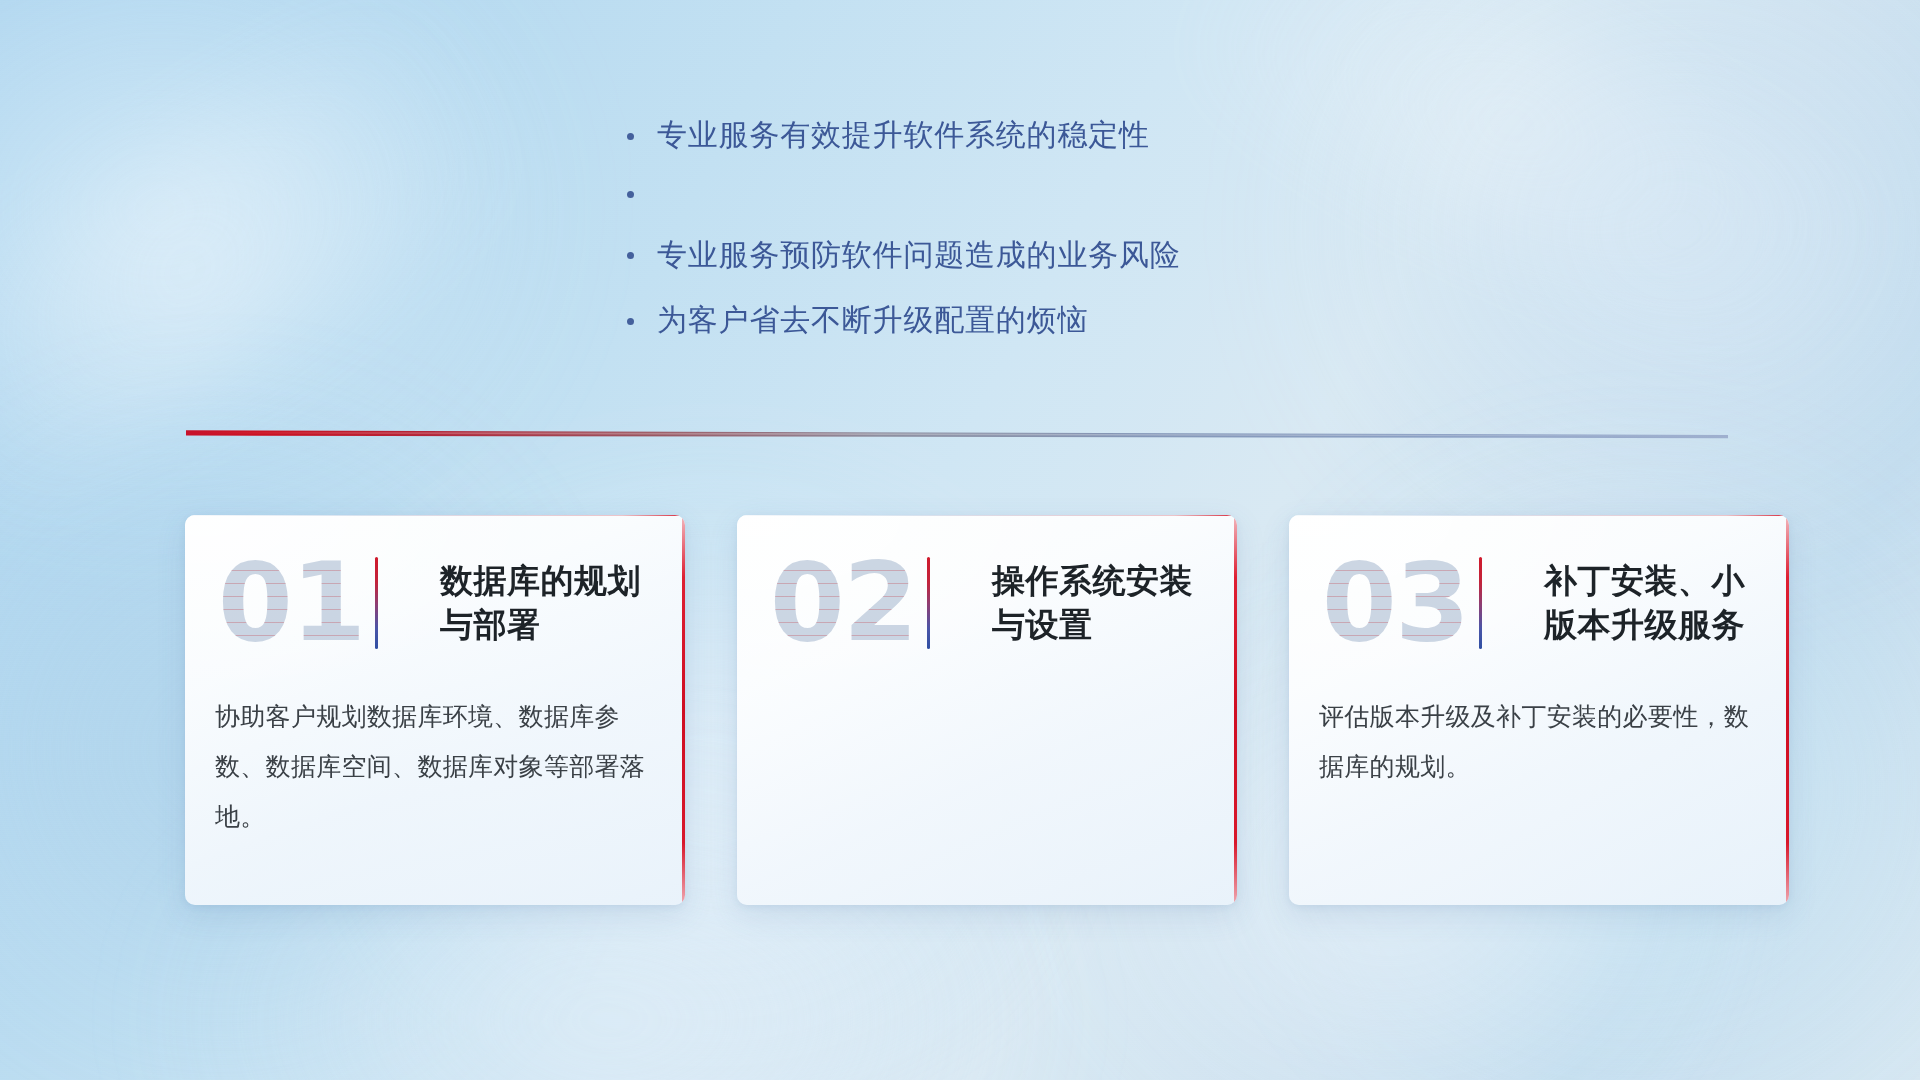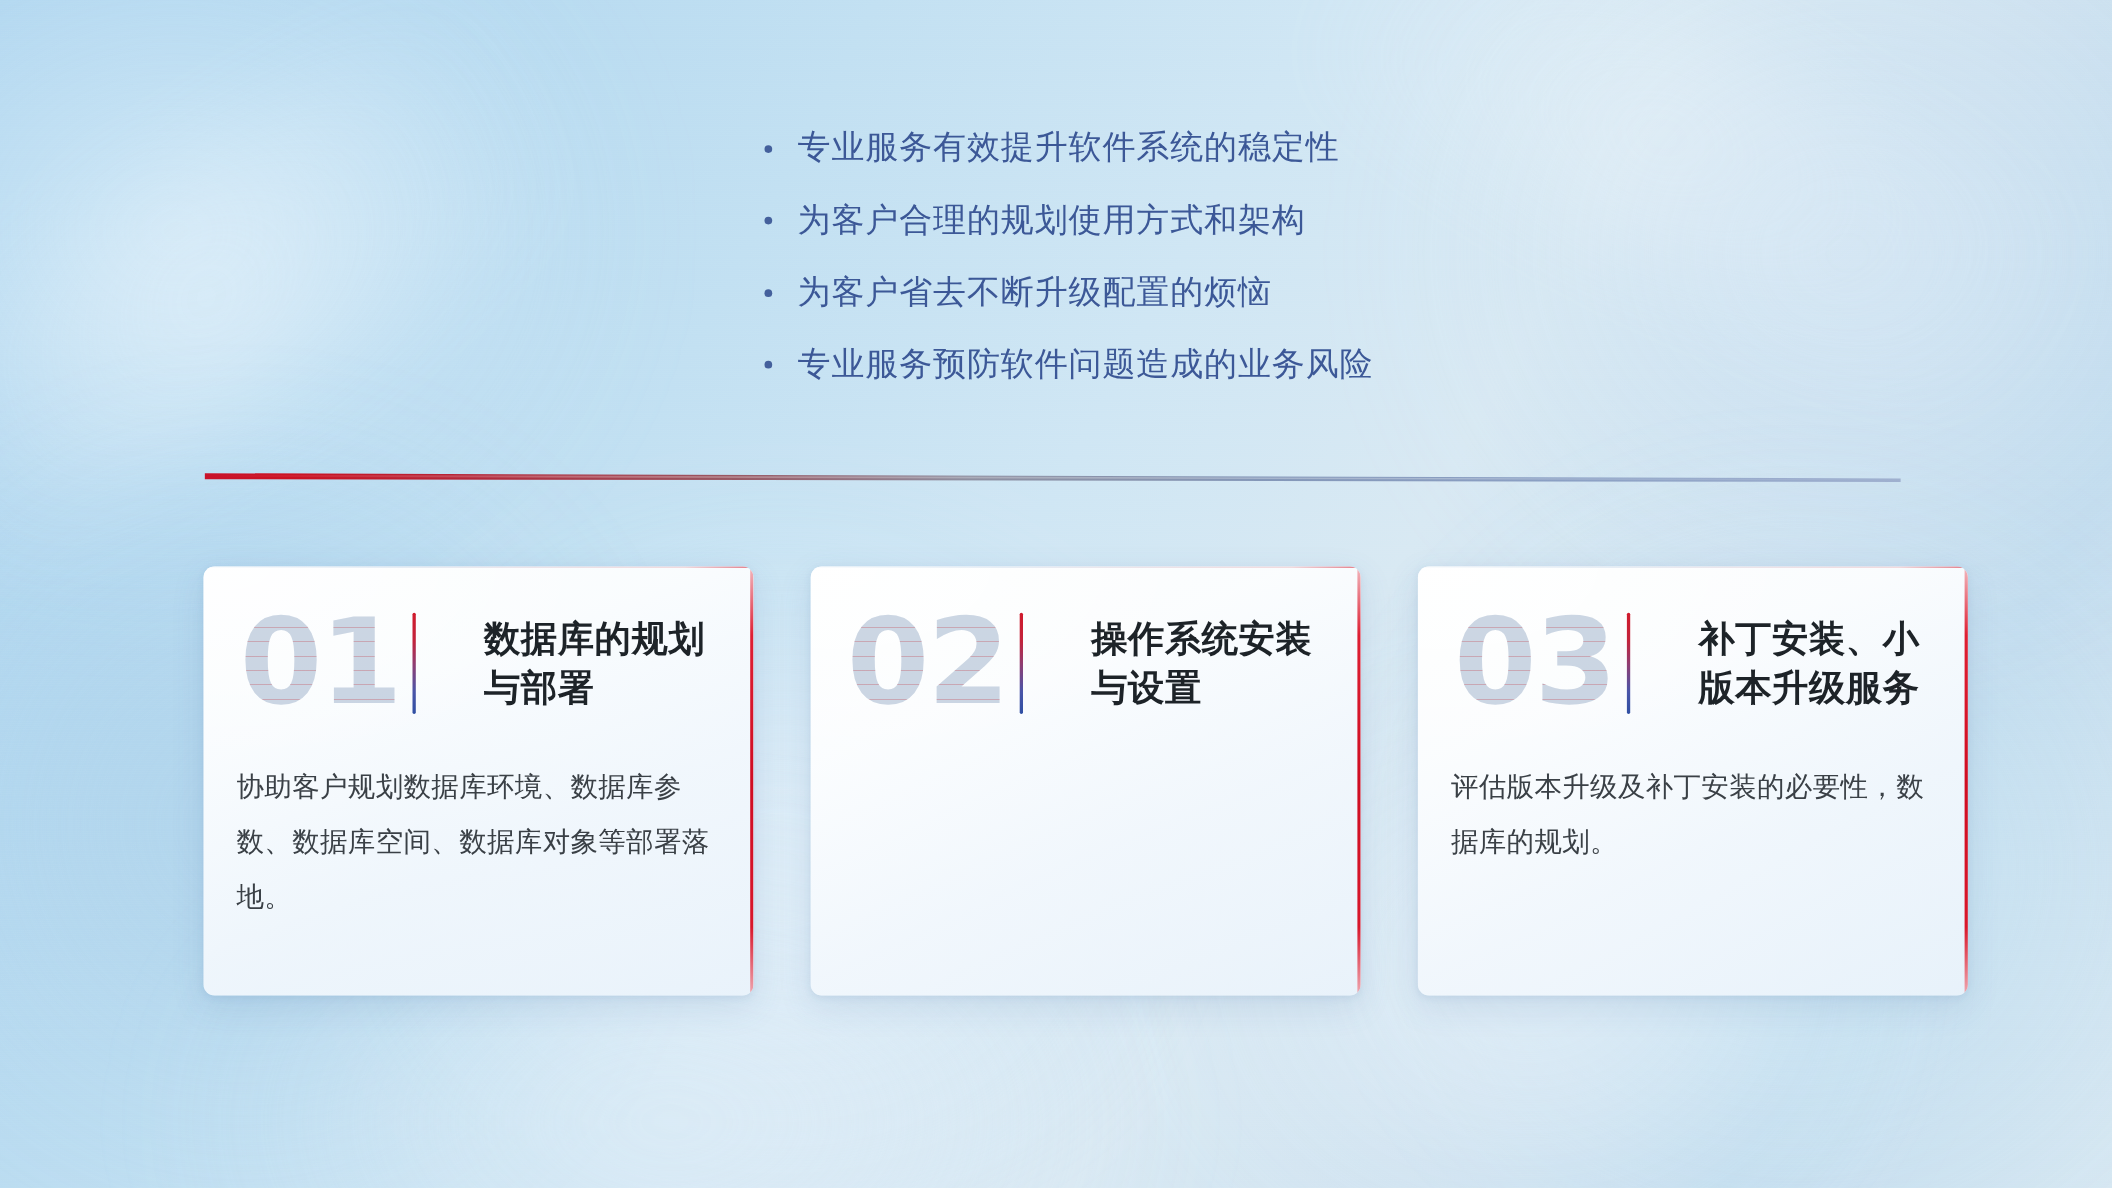--- a/index.html
+++ b/index.html
@@ -58,21 +58,21 @@
       repeating-linear-gradient(0deg,rgba(255,255,255,.035) 0 1px,rgba(0,0,0,0) 1px 2px);
     opacity:.6;
   }
 
   
   #content { position:relative; z-index:2; width:1920px; height:1080px; }
 
   
   .bullets {
     position:absolute;
-    left:695px; top:116px;
+    left:627px; top:116px;
     width:760px;
   }
   .bullet-row {
     display:flex;
     align-items:baseline;
     margin-bottom:28px;
     color:#3e5a99;
   }
   .bullet-dot {
     width:30px;
@@ -258,31 +258,30 @@
 
   <div class="bullets">
 
     <div class="bullet-row">
       <span class="bullet-dot"><i></i></span>
       <span class="bullet-text">专业服务有效提升软件系统的稳定性</span>
     </div>
 
     <div class="bullet-row">
       <span class="bullet-dot"><i></i></span>
-      <span class="bullet-text">为客户合理的规划使用方式和架构</span>
+    </div>
+
+    <div class="bullet-row">
+      <span class="bullet-dot"><i></i></span>
+      <span class="bullet-text">专业服务预防软件问题造成的业务风险</span>
     </div>
 
     <div class="bullet-row">
       <span class="bullet-dot"><i></i></span>
       <span class="bullet-text">为客户省去不断升级配置的烦恼</span>
-    </div>
-
-    <div class="bullet-row">
-      <span class="bullet-dot"><i></i></span>
-      <span class="bullet-text">专业服务预防软件问题造成的业务风险</span>
     </div>
 
   </div>
 
   <div class="divider-wrap">
     <svg viewBox="0 0 1542 16" preserveAspectRatio="none">
       <defs>
         <linearGradient id="divGrad" x1="0" y1="0" x2="1" y2="0">
           <stop offset="0" stop-color="#c8122a"></stop>
           <stop offset="0.05" stop-color="#cc1122"></stop>

